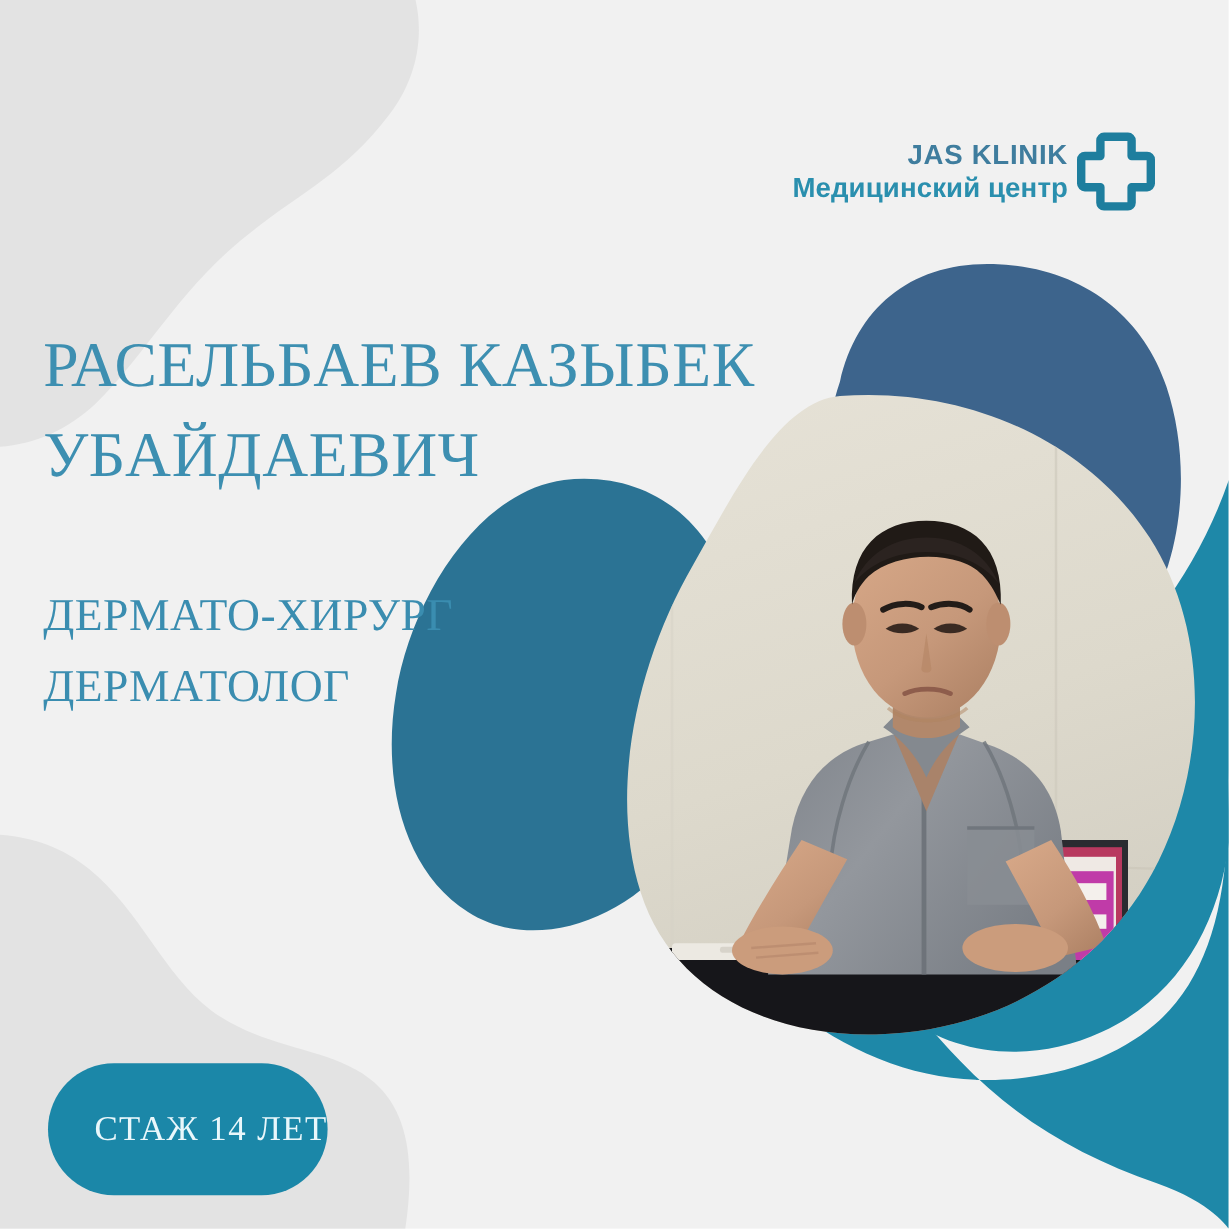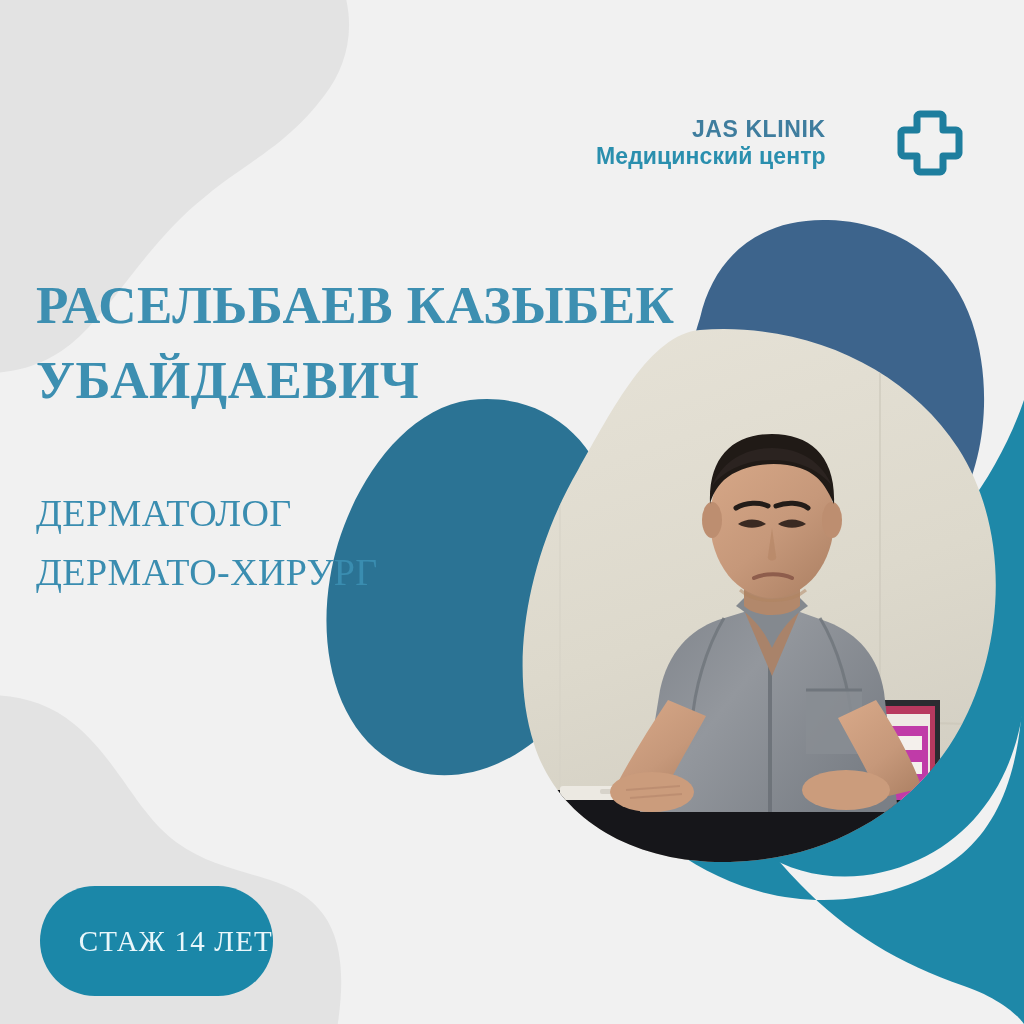--- a/index.html
+++ b/index.html
@@ -28,21 +28,21 @@
 
   
   .logo {
     position: absolute;
     left: 596px;
     top: 100px;
     width: 370px;
     height: 86px;
     display: flex;
     align-items: center;
-    justify-content: space-between;
+    justify-content: flex-end;
     gap: 4px;
   }
   .logo-text {
     text-align: right;
     line-height: 1.18;
     font-family: "Liberation Sans", "DejaVu Sans", sans-serif;
   }
   .logo-title {
     font-size: 23px;
     font-weight: 700;
@@ -70,21 +70,21 @@
     top: 268px;
     width: 640px;
   }
   .doctor-name {
     color: #3d8fb1;
     font-size: 53px;
     line-height: 1.42;
     letter-spacing: 0.5px;
     white-space: pre-line;
     margin: 0;
-    font-weight: 700;
+    font-weight: 400;
   }
   .specialties {
     position: absolute;
     left: 36px;
     top: 484px;
     width: 560px;
     color: #3a8db0;
     font-size: 38px;
     line-height: 1.56;
     letter-spacing: 0.4px;
@@ -227,21 +227,21 @@
       <path d="M 26,7 L 46,7 A 3,3 0 0 1 49,10 L 49,23 L 62,23 A 3,3 0 0 1 65,26 L 65,46 A 3,3 0 0 1 62,49 L 49,49 L 49,62 A 3,3 0 0 1 46,65 L 26,65 A 3,3 0 0 1 23,62 L 23,49 L 10,49 A 3,3 0 0 1 7,46 L 7,26 A 3,3 0 0 1 10,23 L 23,23 L 23,10 A 3,3 0 0 1 26,7 Z" fill="none" stroke="#1e7e9e" stroke-width="7" stroke-linejoin="round"></path>
     </svg>
   </div>
 
   <div class="headline">
     <h1 class="doctor-name">РАСЕЛЬБАЕВ КАЗЫБЕК
 УБАЙДАЕВИЧ</h1>
   </div>
 
   <div class="specialties">
+    <span class="specialty-line">ДЕРМАТО-ХИРУРГ</span>
     <span class="specialty-line">ДЕРМАТОЛОГ</span>
-    <span class="specialty-line">ДЕРМАТО-ХИРУРГ</span>
   </div>
 
   <div class="experience-pill">
     <span class="experience-text">СТАЖ  14 ЛЕТ</span>
   </div>
 
 </div>
 
 </body></html>

